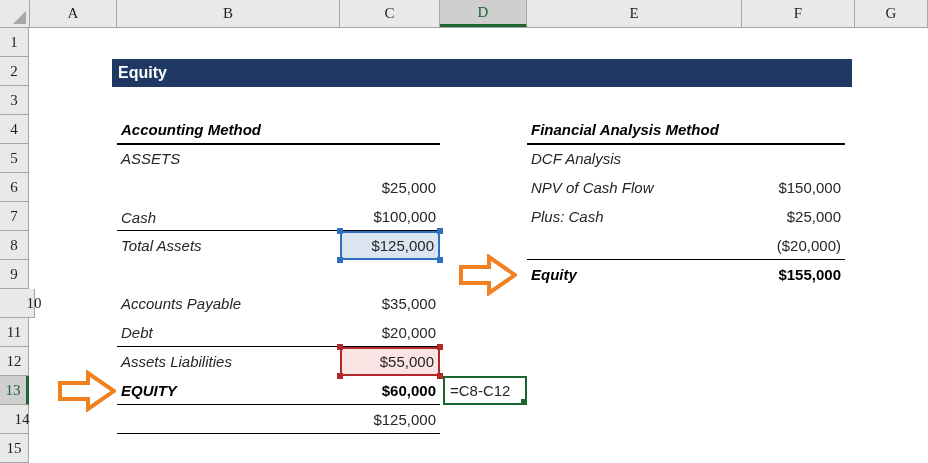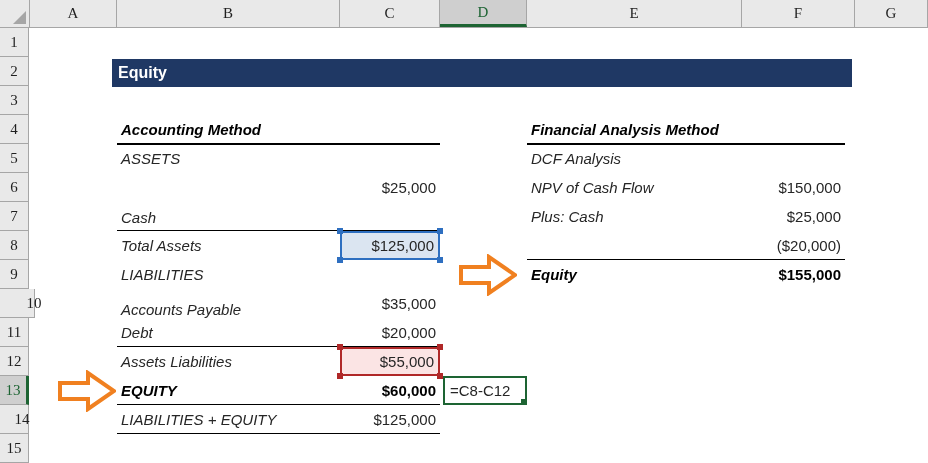--- a/index.html
+++ b/index.html
@@ -227,45 +227,45 @@
       <span></span>
     </div>
 
   <div class="cell left" style="left:117px; top:173px; width:223px; height:29px;margin-top:30px;">
       <span>Cash</span>
     </div>
   <div class="cell right" style="left:340px; top:173px; width:100px; height:29px;">
       <span>$25,000</span>
     </div>
 
+  <div class="cell right" style="left:340px; top:202px; width:100px; height:29px;">
+      <span>$100,000</span>
+    </div>
 
   <div class="rule" style="left:117px; top:230px; width:323px; height:1px;"></div>
 
   <div class="cell left" style="left:117px; top:231px; width:223px; height:29px;">
       <span>Total Assets</span>
     </div>
 
   <div class="trace-box trace-blue" style="left:340px; top:231px; width:100px; height:29px;">
     <div class="cell right" style="left:0; top:0; width:96px; height:25px;">
       <span>$125,000</span>
     </div>
   </div>
   <div class="handle blue" style="left:337px; top:228px;"></div>
   <div class="handle blue" style="left:437px; top:228px;"></div>
   <div class="handle blue" style="left:337px; top:257px;"></div>
   <div class="handle blue" style="left:437px; top:257px;"></div>
 
-  <div class="cell left" style="left:117px; top:260px; width:223px; height:29px;">
-      <span>LIABILITIES</span>
-    </div>
   <div class="cell right" style="left:340px; top:260px; width:100px; height:29px;">
       <span></span>
     </div>
 
-  <div class="cell left" style="left:117px; top:289px; width:223px; height:29px;align-items:flex-end;">
+  <div class="cell left" style="left:117px; top:289px; width:223px; height:29px;">
       <span>Accounts Payable</span>
     </div>
   <div class="cell right" style="left:340px; top:289px; width:100px; height:29px;">
       <span>$35,000</span>
     </div>
 
   <div class="cell left" style="left:117px; top:318px; width:223px; height:29px;">
       <span>Debt</span>
     </div>
   <div class="cell right" style="left:340px; top:318px; width:100px; height:29px;">
@@ -290,23 +290,20 @@
 
   <div class="cell left bold" style="left:117px; top:376px; width:223px; height:29px;">
       <span>EQUITY</span>
     </div>
   <div class="cell right bold" style="left:340px; top:376px; width:100px; height:29px;">
       <span>$60,000</span>
     </div>
 
   <div class="rule" style="left:117px; top:404px; width:323px; height:1px;"></div>
 
-  <div class="cell left" style="left:117px; top:405px; width:223px; height:29px;">
-      <span>LIABILITIES + EQUITY</span>
-    </div>
   <div class="cell right" style="left:340px; top:405px; width:100px; height:29px;">
       <span>$125,000</span>
     </div>
 
   <div class="rule" style="left:117px; top:433px; width:323px; height:1px;"></div>
 
   <div class="trace-box trace-green" style="left:443px; top:376px; width:84px; height:29px;">
   </div>
   <div class="formula-text" style="left:445px; top:376px; width:82px; height:29px;">
     <span>=C8-C12</span>

